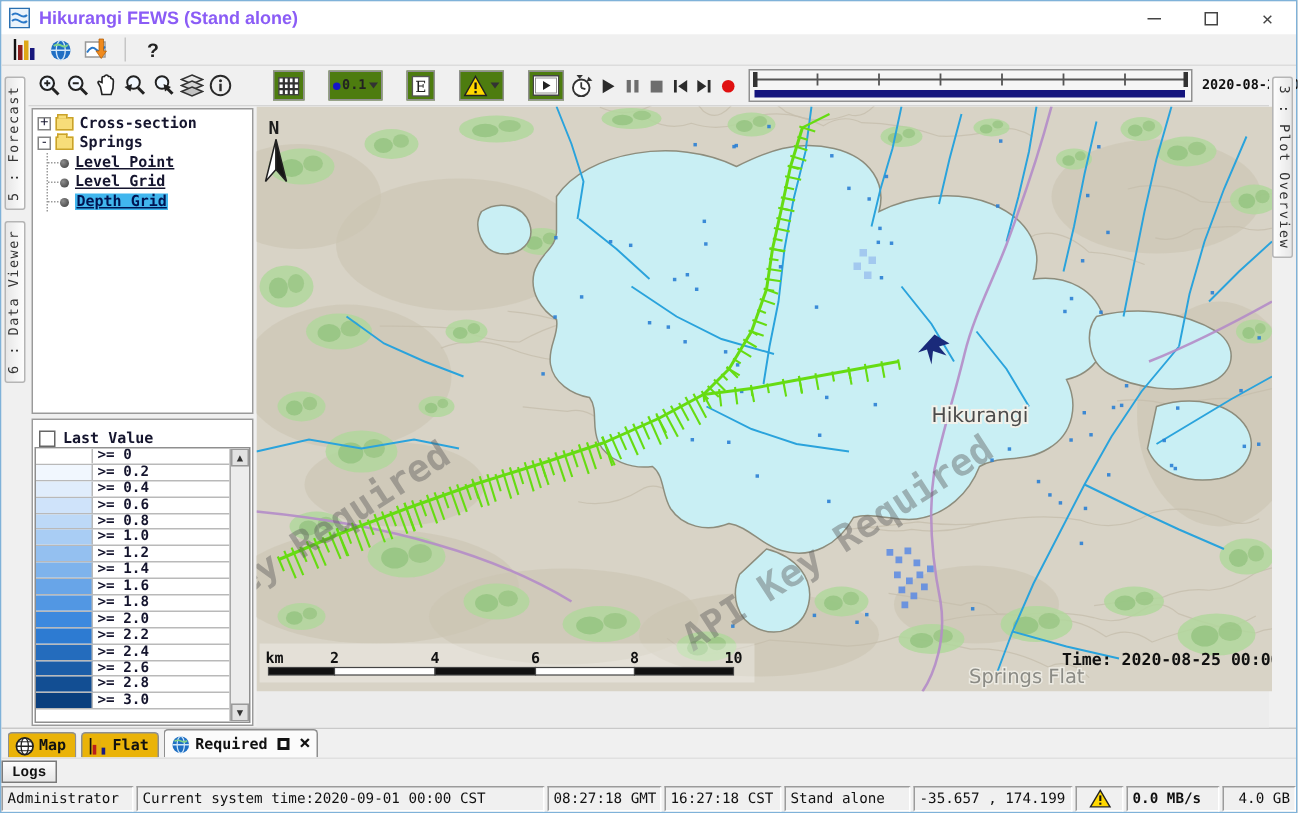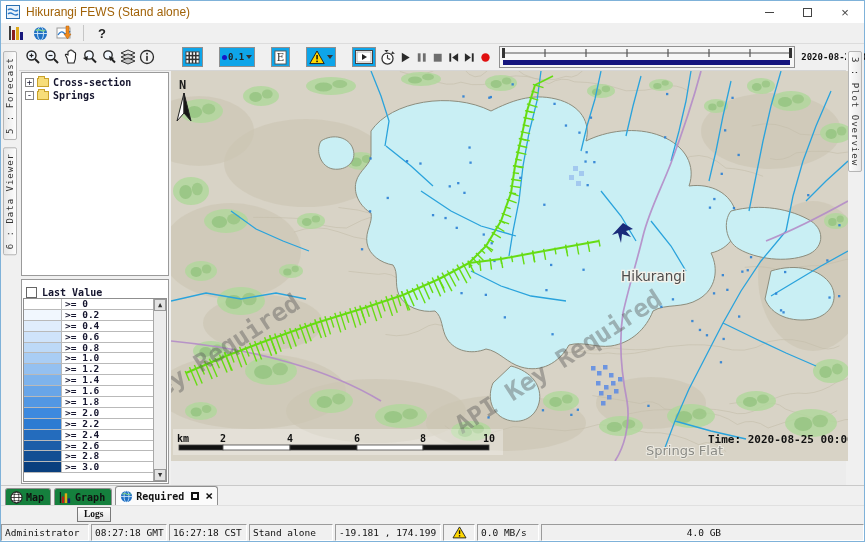--- a/index.html
+++ b/index.html
@@ -2,21 +2,21 @@
 <html><head>
 <meta charset="utf-8">
 <style>
   html,body{margin:0;padding:0;background:#cfd8e0;}
   body{width:865px;height:542px;overflow:hidden;font-family:"Liberation Sans",sans-serif;}
   *{box-sizing:border-box;}
   .window{position:relative;width:865px;height:542px;background:#f0f0f0;border:1px solid #7fb2d9;display:flex;flex-direction:column;}
   
   .titlebar{height:22px;background:#ffffff;display:flex;align-items:center;padding-left:5px;flex:0 0 auto;}
   .app-icon{width:14px;height:14px;margin-right:6px;flex:0 0 auto;}
-  .title-text{font-size:12px;color:#a16207;}
+  .title-text{font-size:12px;color:#8b5cf6;font-weight:bold;}
   .win-controls{margin-left:auto;display:flex;height:100%;}
   .win-btn{width:38px;display:flex;align-items:center;justify-content:center;color:#444;font-size:12px;cursor:default;}
   .min-glyph{display:inline-block;width:9px;border-bottom:1px solid #444;}
   .max-glyph{display:inline-block;width:9px;height:9px;border:1px solid #444;}
   .close-glyph{font-size:13px;line-height:9px;}
   
   .menubar{height:17px;background:#f0f0f0;display:flex;align-items:center;padding-left:6px;border-bottom:1px solid #e2e2e2;flex:0 0 auto;}
   .menu-item{font-size:12px;color:#111;padding:0 7px;}
   
   .toolbar1{height:21px;background:#f0f0f0;display:flex;align-items:center;gap:6px;padding-left:6px;border-bottom:1px solid #dcdcdc;flex:0 0 auto;}
@@ -24,21 +24,21 @@
   .help-q{font-size:13px;font-weight:bold;color:#222;padding:0 4px;}
   .sep{width:1px;height:16px;background:#c6c6c6;margin:0 4px;}
   .mid{flex:1 1 auto;display:flex;min-height:0;}
   .strip{width:18px;background:#f0f0f0;display:flex;flex-direction:column;align-items:center;flex:0 0 auto;}
   .strip.right{width:18px;}
   .vtab{writing-mode:vertical-rl;font-family:"DejaVu Sans Mono",monospace;font-size:9px;color:#333;background:linear-gradient(90deg,#fdfdfd,#e7e7e7);border:1px solid #b5b5b5;border-radius:2px;padding:5px 1px;margin-top:7px;letter-spacing:1px;}
   .vtab.up{transform:rotate(180deg);}
   .center{flex:1 1 auto;display:flex;flex-direction:column;min-width:0;}
   .toolbar2{height:27px;background:#f0f0f0;display:flex;align-items:center;gap:3px;padding:0 3px 0 6px;border-bottom:1px solid #d5d5d5;flex:0 0 auto;}
   .t2-btn{width:20px;height:20px;display:flex;align-items:center;justify-content:center;}
-  .t2-box{height:20px;border:1px solid #8f8f8f;background:#0ea5e9;display:flex;align-items:center;justify-content:center;padding:0 2px;margin-left:13px;}
+  .t2-box{height:20px;border:1px solid #8f8f8f;background:#4d7c0f;display:flex;align-items:center;justify-content:center;padding:0 2px;margin-left:13px;}
   .caret{width:0;height:0;border-left:3px solid transparent;border-right:3px solid transparent;border-top:4px solid #333;margin-left:2px;}
   .thr-dot{width:5px;height:5px;border-radius:50%;background:#1515c8;margin-right:1px;}
   .thr-val{font-size:9px;font-weight:bold;color:#222;font-family:"DejaVu Sans Mono",monospace;}
   .slider-wrap{width:296px;height:22px;border:1px solid #909090;background:#f6f6f6;margin-left:4px;flex:0 0 auto;}
   .t2-date{font-family:"DejaVu Sans Mono",monospace;font-size:9px;font-weight:bold;color:#111;white-space:nowrap;margin-left:3px;}
   
   .content{flex:1 1 auto;display:flex;min-height:0;}
   .left-panel{width:152px;flex:0 0 auto;display:flex;flex-direction:column;background:#f0f0f0;padding:1px 2px;}
   .tree-panel{height:204px;flex:0 0 auto;background:#fff;border:1px solid #9a9a9a;overflow:hidden;padding:3px 1px;font-family:"DejaVu Sans Mono",monospace;font-size:10px;font-weight:bold;color:#15152e;}
   .t-row{display:flex;align-items:center;height:13px;white-space:nowrap;}
@@ -61,37 +61,37 @@
   .lg-row{display:flex;height:10.9px;border-bottom:1px solid #b9b9b9;}
   .lg-swatch{width:38px;flex:0 0 auto;border-right:1px solid #b9b9b9;}
   .lg-val{font-size:9.5px;font-weight:bold;color:#15152e;padding-left:3px;line-height:10px;}
   .lg-scroll{position:absolute;right:0;top:0;bottom:0;width:13px;background:#ececec;border-left:1px solid #a8a8a8;display:flex;flex-direction:column;justify-content:space-between;align-items:center;}
   .lg-arrow{width:12px;height:12px;background:#e2e2e2;border:1px solid #9a9a9a;font-size:7px;line-height:10px;text-align:center;color:#333;}
   
   .map-area{flex:1 1 auto;position:relative;background:#ececec;min-width:0;}
   .map-area svg{display:block;}
   
   .tabs-row{height:20px;background:#f0f0f0;border-top:1px solid #c9c9c9;display:flex;align-items:flex-end;padding-left:4px;flex:0 0 auto;}
-  .btab{display:flex;align-items:center;gap:3px;border:1px solid #8f8f8f;border-bottom:none;border-radius:3px 3px 0 0;background:#15803d;padding:1px 6px 1px 4px;margin-right:3px;font-family:"DejaVu Sans Mono",monospace;font-size:10px;font-weight:bold;color:#111;height:17px;}
+  .btab{display:flex;align-items:center;gap:3px;border:1px solid #8f8f8f;border-bottom:none;border-radius:3px 3px 0 0;background:#eab308;padding:1px 6px 1px 4px;margin-right:3px;font-family:"DejaVu Sans Mono",monospace;font-size:10px;font-weight:bold;color:#111;height:17px;}
   .btab.active{background:#fbfbfb;height:19px;padding-right:4px;}
   .tab-max{display:inline-block;width:8px;height:8px;border:2px solid #111;margin-left:4px;}
   .tab-close{font-size:13px;font-weight:bold;color:#111;margin-left:3px;line-height:10px;}
   
   .logs-row{height:18px;background:#f0f0f0;display:flex;align-items:center;flex:0 0 auto;border-top:1px solid #e0e0e0;}
-  .logs-btn{margin-left:76px;height:15px;border:1px solid #7a7a7a;background:linear-gradient(#fdfdfd,#e6e6e6);font-family:Liberation Serif, serif;font-size:9.5px;font-weight:bold;color:#111;padding:0 6px;line-height:13px;}
+  .logs-btn{height:15px;border:1px solid #7a7a7a;background:linear-gradient(#fdfdfd,#e6e6e6);font-family:Liberation Mono, monospace;font-size:9.5px;font-weight:bold;color:#111;padding:0 6px;line-height:13px;}
   .statusbar{height:18px;background:#f0f0f0;display:flex;align-items:stretch;flex:0 0 auto;padding-top:1px;}
   .sb-cell{border:1px solid;border-color:#9b9b9b #ffffff #ffffff #9b9b9b;margin-right:2px;font-family:"DejaVu Sans Mono",monospace;font-size:9.5px;color:#111;display:flex;align-items:center;padding:0 3px;white-space:nowrap;overflow:hidden;position:relative;}
   .sb-user{width:88px;}
   .sb-sys{width:272px;}
   .sb-gmt{width:76px;}
   .sb-cst{width:78px;}
   .sb-mode{width:84px;}
   .sb-coord{width:106px;}
   .sb-warn{width:32px;justify-content:center;}
-  .sb-rate{width:62px;}
+  .sb-rate{width:62px;font-weight:bold;}
   .sb-mem{flex:1 1 auto;margin-right:0;}
   .mem-fill{position:absolute;left:0;top:0;bottom:0;width:45%;background:#a8daf6;}
   .sb-mem span{position:relative;}
 </style>
 </head>
 <body>
 
 <div class="window">
 
   <div class="titlebar">
@@ -303,20 +303,34 @@
           <div class="tree-panel">
             <div class="t-row">
               <span class="expander">+</span>
               <span class="folder"></span>
               <span class="t-label">Cross-section</span>
             </div>
             <div class="t-row">
               <span class="expander">-</span>
               <span class="folder"></span>
               <span class="t-label">Springs</span>
+            </div>
+            <div class="t-children">
+              <div class="t-child">
+                  <span class="bullet"></span>
+                  <span class="t-label">Level Point</span>
+                </div>
+              <div class="t-child">
+                  <span class="bullet"></span>
+                  <span class="t-label">Level Grid</span>
+                </div>
+              <div class="t-child">
+                  <span class="bullet"></span>
+                  <span class="t-label selected">Depth Grid</span>
+                </div>
             </div>
           </div>
           <div class="legend-panel">
             <div class="lg-header">
               <span class="lg-check"></span>
               <span class="lg-title">Last Value</span>
             </div>
             <div class="lg-table">
               <div class="lg-rows">
 
@@ -845,45 +859,46 @@
         </svg>
       <span>Map</span>
     </span>
     <span class="btab">
       <svg viewBox="0 0 14 14" width="13" height="13">
           <line x1="1.5" y1="1" x2="1.5" y2="13" stroke="#111" stroke-width="1.2"></line>
           <rect x="3" y="6" width="2.6" height="7" fill="#b81d1d"></rect>
           <rect x="6.2" y="2.5" width="2.6" height="10.5" fill="#e2ae14"></rect>
           <rect x="9.4" y="8" width="2.6" height="5" fill="#1b1b80"></rect>
         </svg>
-      <span>Graph</span>
+      <span>Flat</span>
     </span>
     <span class="btab active">
       <svg viewBox="0 0 14 14" width="13" height="13">
           <circle cx="7" cy="7" r="6" fill="#1f6fc4"></circle>
           <ellipse cx="7" cy="7" rx="2.6" ry="6" fill="none" stroke="#cfe6f8" stroke-width="0.9"></ellipse>
           <line x1="1" y1="7" x2="13" y2="7" stroke="#cfe6f8" stroke-width="0.9"></line>
           <path d="M2.5 4.5 Q5 3 7.5 4.5 Q10 5.5 11.5 4" fill="none" stroke="#7fd28a" stroke-width="1.2"></path>
         </svg>
       <span>Required</span>
       <span class="tab-max"></span>
       <span class="tab-close">×</span>
     </span>
   </div>
 
   <div class="logs-row">
     <span class="logs-btn">Logs</span>
   </div>
 
   <div class="statusbar">
     <div class="sb-cell sb-user">Administrator</div>
+    <div class="sb-cell sb-sys">Current system time:2020-09-01 00:00 CST</div>
     <div class="sb-cell sb-gmt">08:27:18 GMT</div>
     <div class="sb-cell sb-cst">16:27:18 CST</div>
     <div class="sb-cell sb-mode">Stand alone</div>
-    <div class="sb-cell sb-coord">-19.181 , 174.199</div>
+    <div class="sb-cell sb-coord">-35.657 , 174.199</div>
     <div class="sb-cell sb-warn">
       <svg viewBox="0 0 16 14" width="15" height="13">
           <polygon points="8,1 15,12.8 1,12.8" fill="#ffd800" stroke="#222" stroke-width="1"></polygon>
           <rect x="7.3" y="4.6" width="1.5" height="4" fill="#111"></rect>
           <rect x="7.3" y="9.8" width="1.5" height="1.5" fill="#111"></rect>
         </svg>
     </div>
     <div class="sb-cell sb-rate">0.0 MB/s</div>
     <div class="sb-cell sb-mem">
         <span class="mem-fill"></span>

